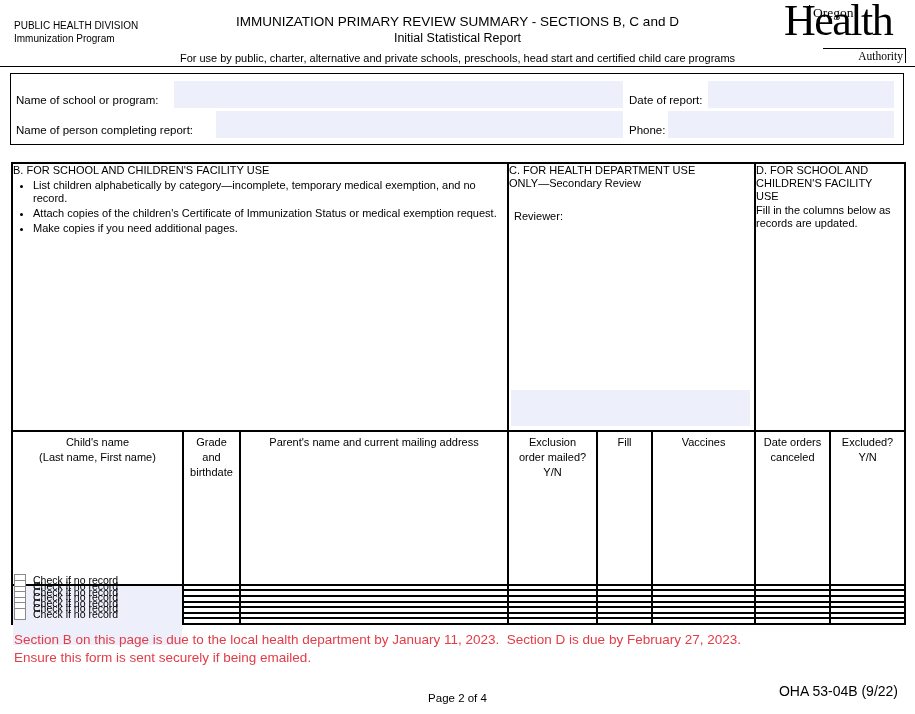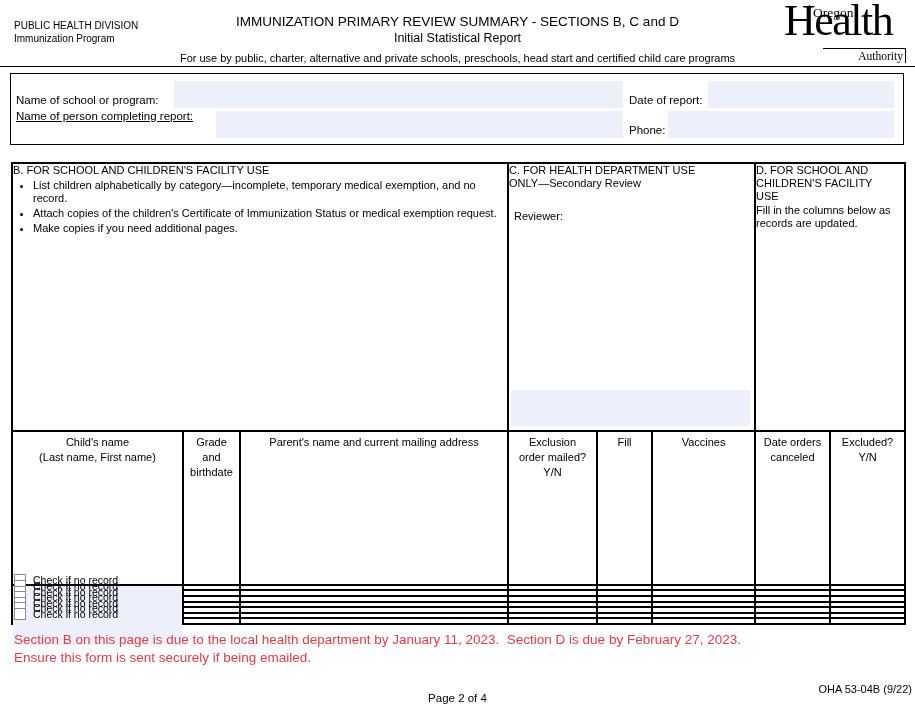--- a/index.html
+++ b/index.html
@@ -31,21 +31,21 @@
   .info-box { position:absolute; left:10px; top:73px; width:892px; height:70px;
               border:1.6px solid #000; font-size:11.5px; }
   .info-box .lbl { position:absolute; }
   .fld { background:var(--field-blue); position:absolute; }
   .school-field { left:163px; top:7px;  width:449px; height:27px; }
   .date-field   { left:697px; top:7px;  width:186px; height:27px; }
   .person-field { left:205px; top:37px; width:407px; height:27px; }
   .phone-field  { left:657px; top:37px; width:226px; height:27px; }
   .lbl-school { left:5px;  top:20px; }
   .lbl-date   { left:618px; top:20px; }
-  .lbl-person { left:5px;  top:36px;text-decoration:underline; }
+  .lbl-person { left:5px;  top:50px; }
   .lbl-phone  { left:618px; top:50px; }
 
   
   .grid-wrap { position:absolute; left:11px; top:162px; }
   table.grid { table-layout:fixed; border-collapse:collapse; width:893px; height:463px; }
   table.grid td, table.grid th { border:2px solid #000; padding:0; vertical-align:top; position:relative; }
 
   .sec-cell { font-size:11px; line-height:1.2; }
   .sec-b { padding:3px 6px 0 6px; }
   .sec-b ul { margin:2px 0 0 0; padding-left:20px; }
@@ -69,21 +69,21 @@
   .no-record-label { font-size:10.5px; }
   .cell-field   { position:absolute; left:2px; right:2px; top:1px; bottom:3px;
                   background:var(--field-blue); }
 
   
   .notice { position:absolute; left:14px; top:631px; width:892px;
             color:var(--notice-red); font-size:13.5px; line-height:17.5px; }
   .notice .prewrap { white-space:pre-wrap; }
   .page-indicator { position:absolute; left:0; top:692px; width:100%;
                     text-align:center; font-size:11.5px; }
-  .form-number    { position:absolute; right:3px; top:683px; font-size:11px; }
+  .form-number    { position:absolute; right:17px; top:683px; font-size:14px; }
 </style>
 </head>
 <body>
 
 <div class="page">
 
   <div class="division">PUBLIC HEALTH DIVISION</div>
   <div class="program">Immunization Program</div>
   <div class="title">IMMUNIZATION PRIMARY REVIEW SUMMARY - SECTIONS B, C and D</div>
   <div class="subtitle">Initial Statistical Report</div>

